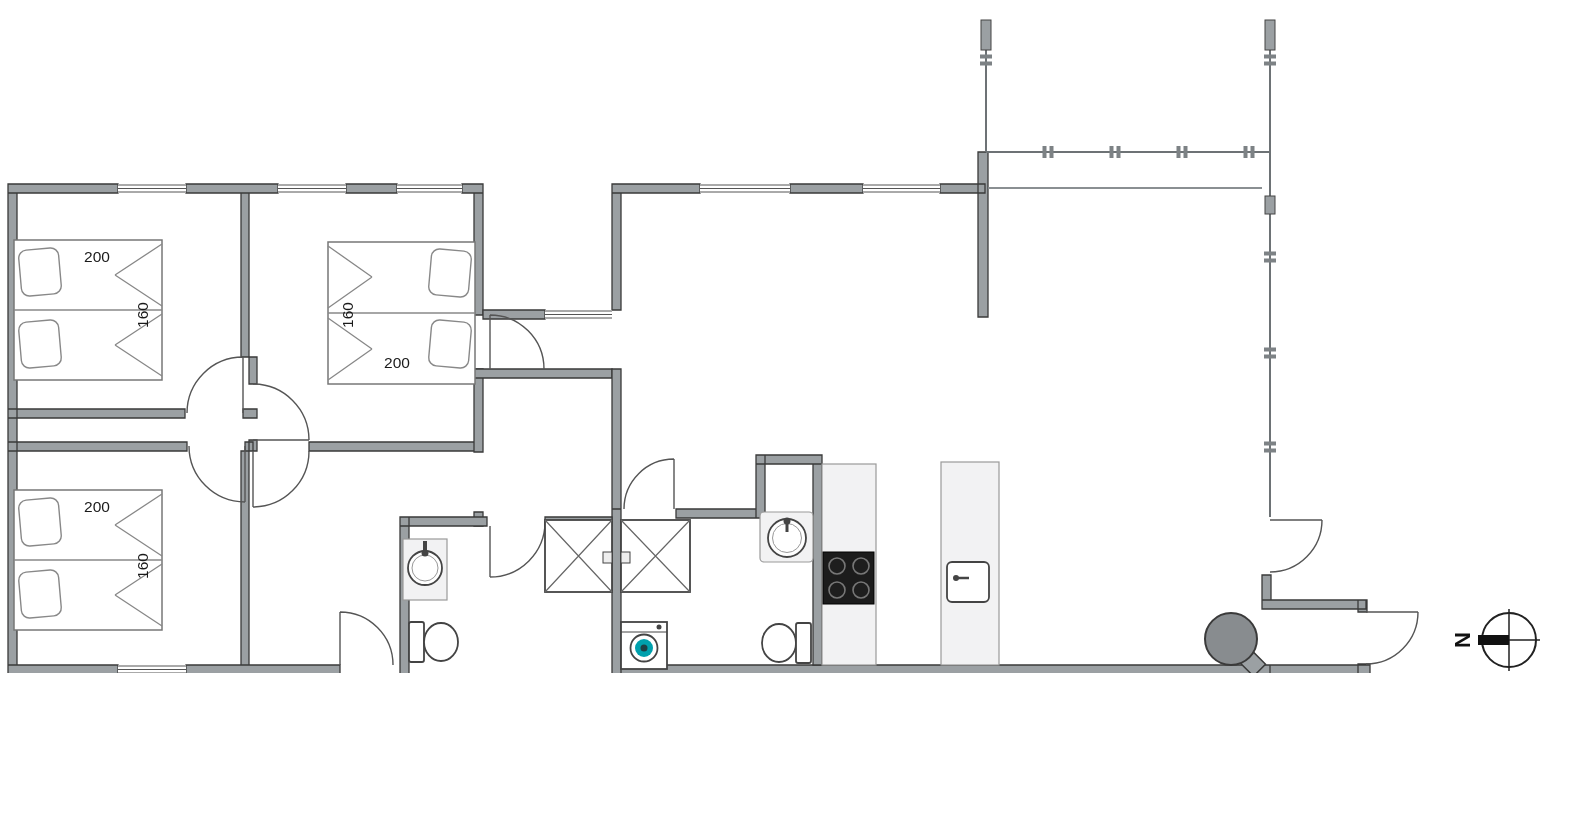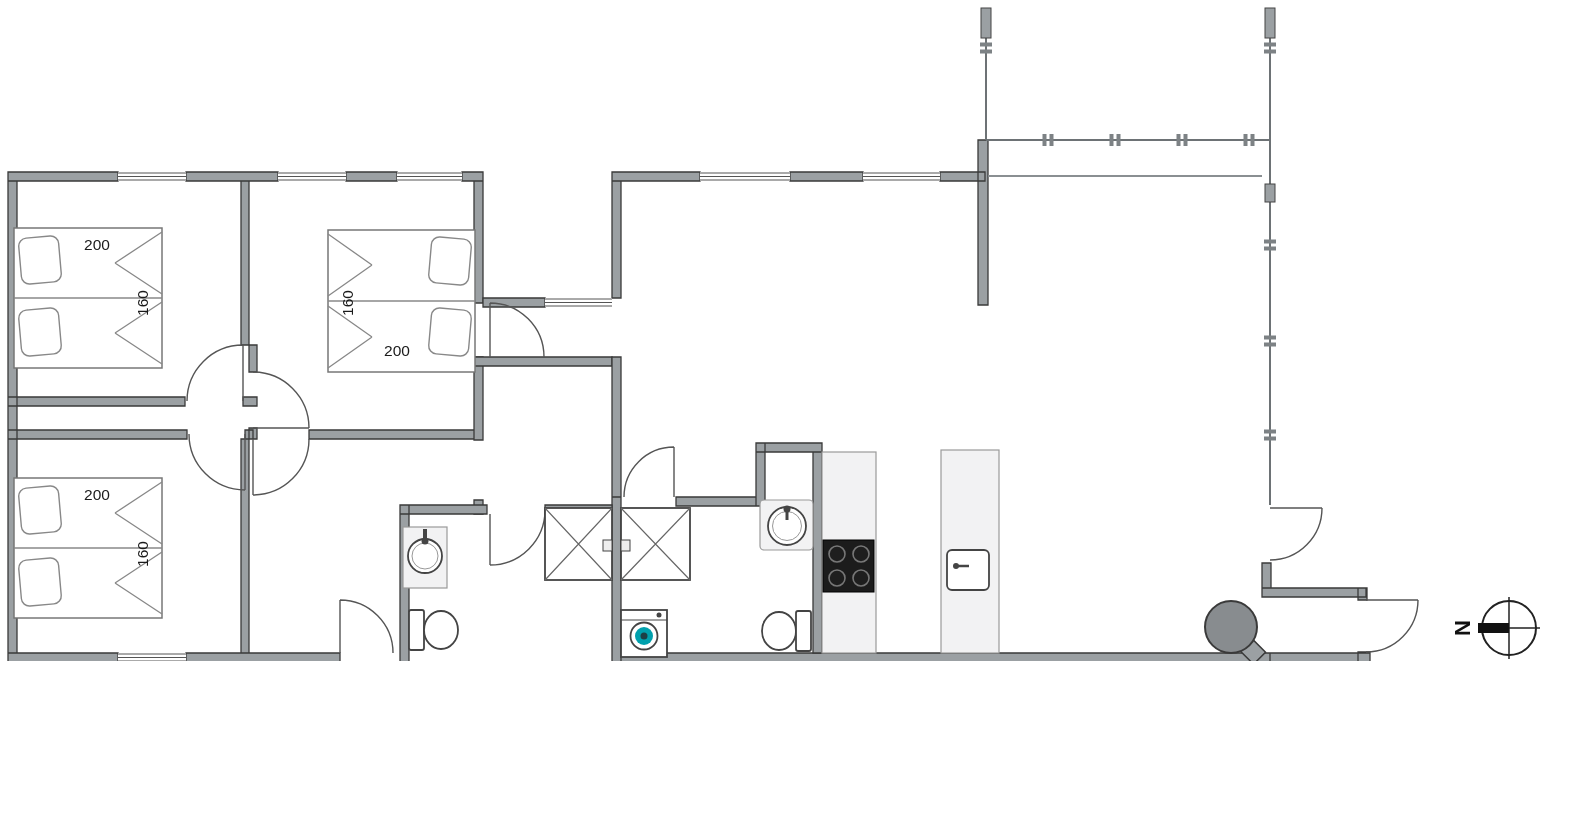--- a/index.html
+++ b/index.html
@@ -1,16 +1,16 @@
 <!DOCTYPE html>
 <html><head>
 <meta charset="utf-8">
 <style>
   html,body{margin:0;padding:0;background:#ffffff;}
-  .stage{position:relative;width:1576px;height:661px;background:#fff;overflow:hidden;}
+  .stage{position:relative;width:1576px;height:661px;background:#fff;overflow:hidden;margin-top:12px;}
   .wall{fill:#9ba0a3;stroke:#3a3a3a;stroke-width:1.3;}
   .thin{stroke:#555;stroke-width:1.4;fill:none;}
   .winline{stroke:#555;stroke-width:1;fill:none;}
   .fixt{fill:#ffffff;stroke:#444;stroke-width:1.8;}
   .lite{fill:#f2f2f3;stroke:#9a9a9a;stroke-width:1.2;}
   .bedline{stroke:#888;stroke-width:1.3;fill:none;}
   .bedrect{fill:#fff;stroke:#777;stroke-width:1.5;}
   .pillow{fill:#fff;stroke:#888;stroke-width:1.4;}
   .rail{stroke:#6d7275;stroke-width:2;fill:none;}
   .glass{stroke:#8a8f92;stroke-width:2;fill:none;}

